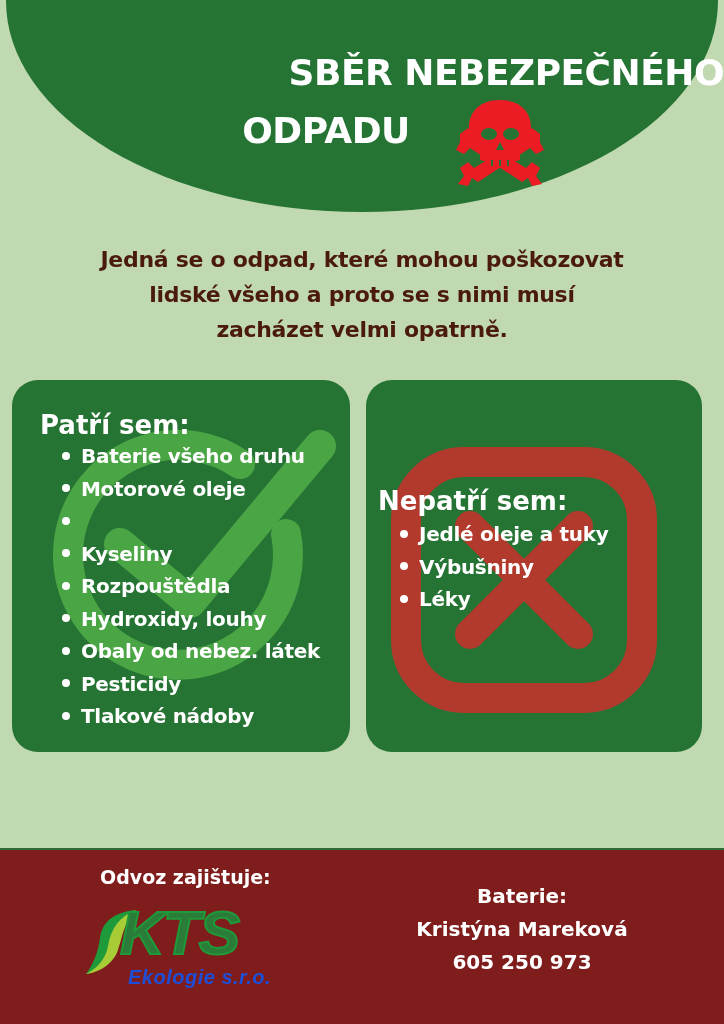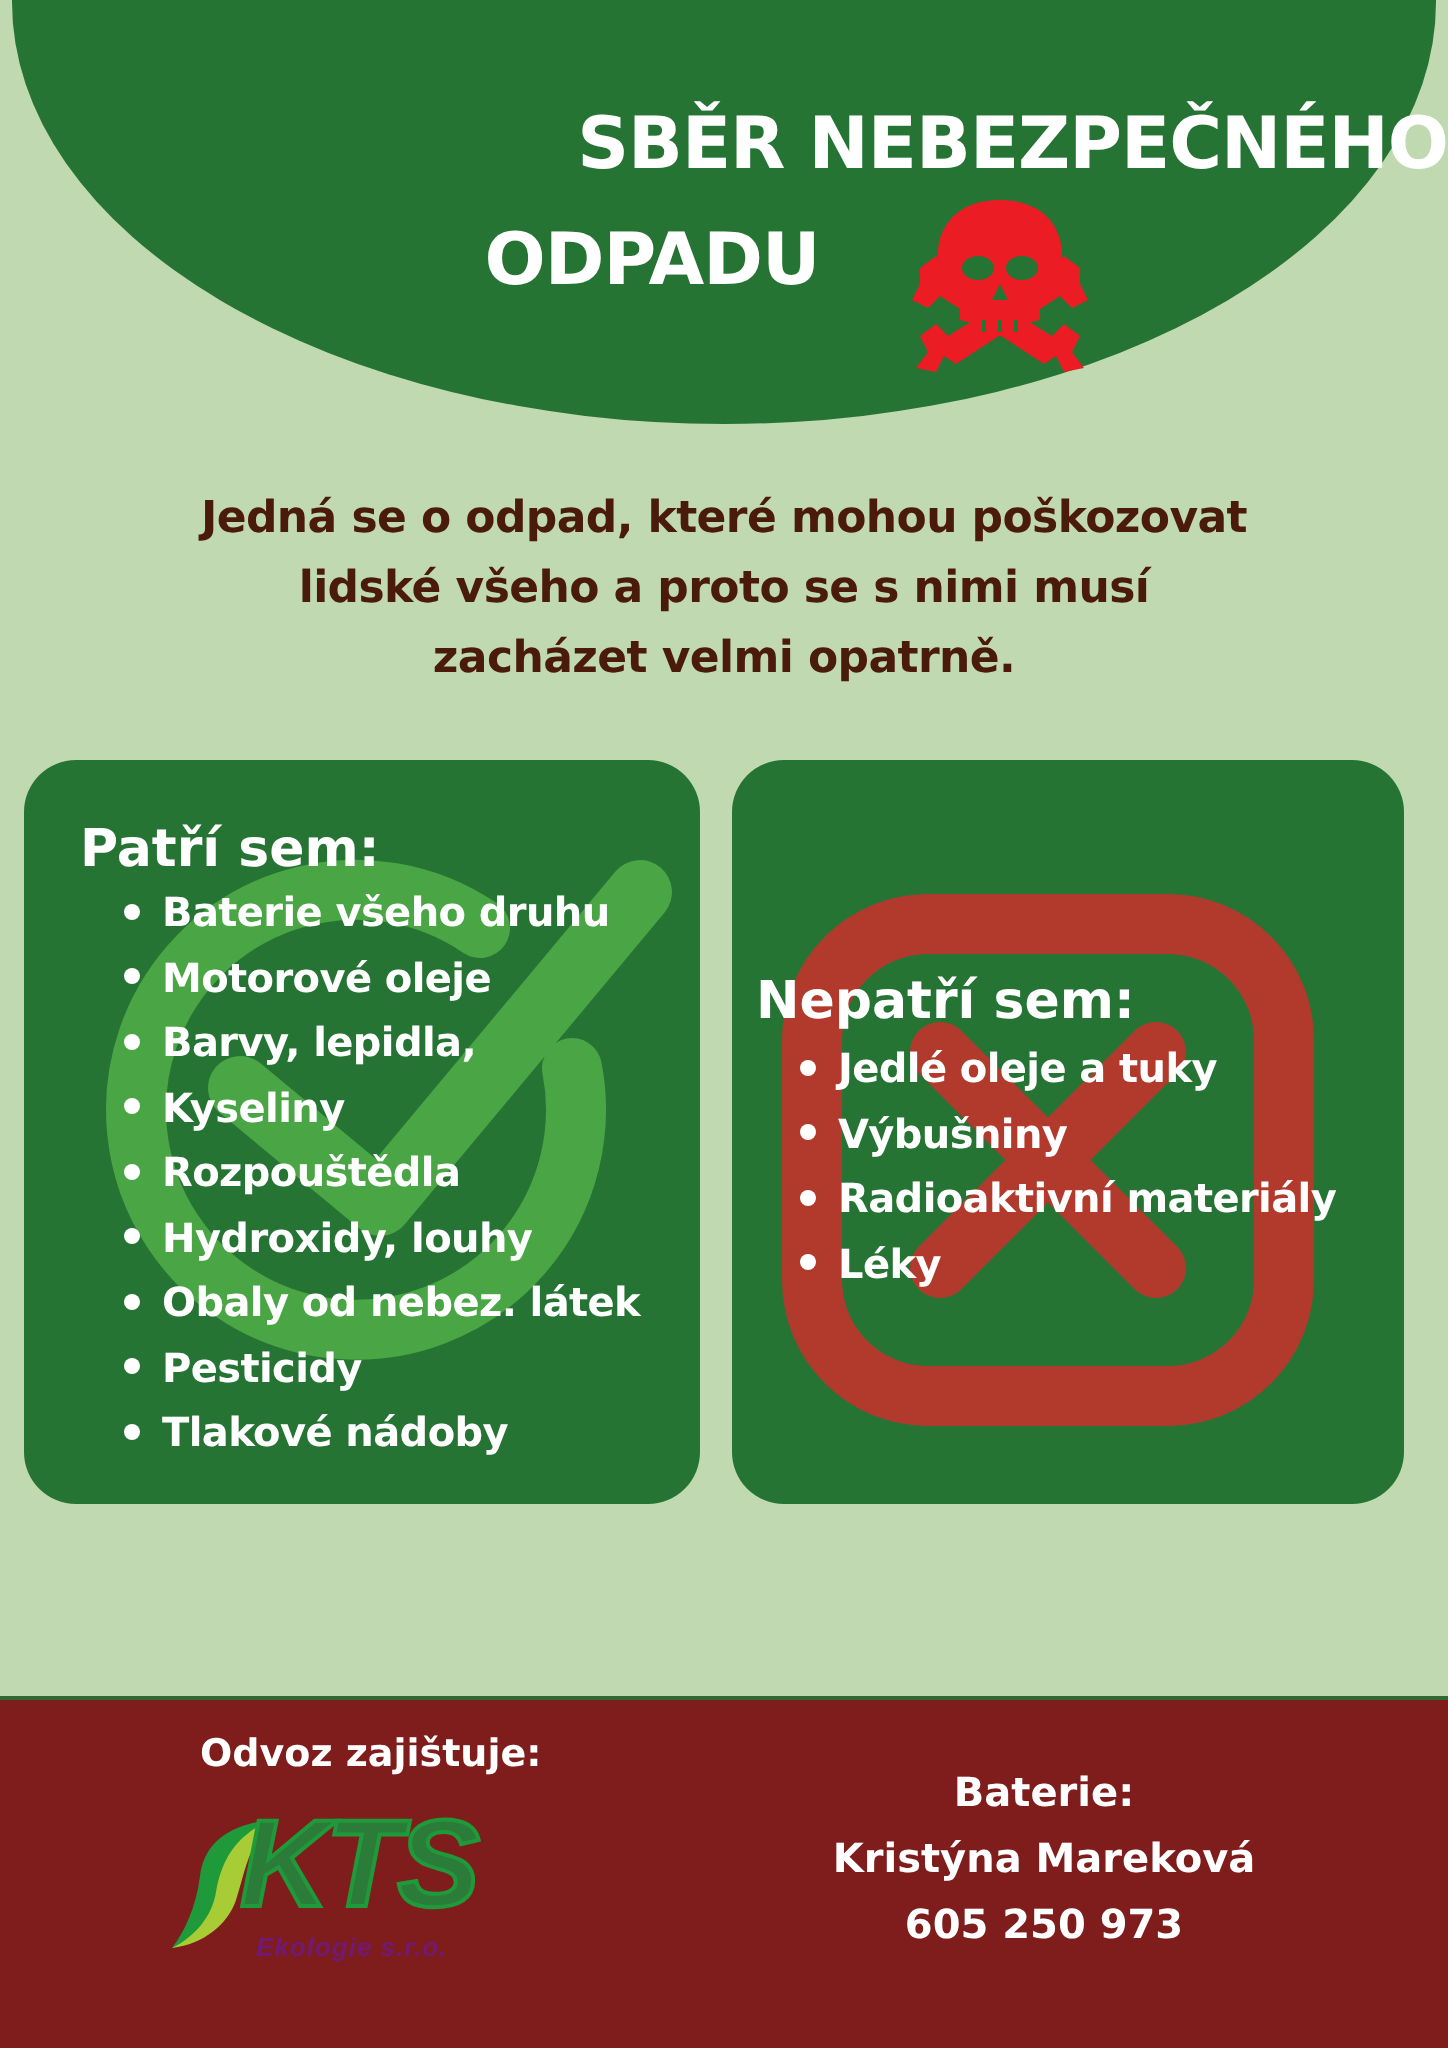--- a/index.html
+++ b/index.html
@@ -121,22 +121,22 @@
       color: #2a7c38;
       -webkit-text-stroke: 2px #1f9a3a;
       line-height: 70px;
     }
     .logo .eko {
       position: absolute;
       left: 44px; top: 64px;
       font-family: "Liberation Sans", sans-serif;
       font-weight: bold;
       font-style: italic;
-      font-size: 13px;
-      color: #701a75;
+      font-size: 20px;
+      color: #1d4ed8;
       letter-spacing: 0.5px;
     }
   </style>
 </head>
 <body>
 
 <div class="header-oval"></div>
 <div class="title l1">SBĚR NEBEZPEČNÉHO</div>
 <div class="title l2">ODPADU</div>
 <svg class="skull" viewBox="0 0 96 90">
@@ -165,40 +165,39 @@
 
 <div class="card left">
   <svg class="bg" style="left:38px; top:44px;" width="290" height="270" viewBox="0 0 290 270">
     <path d="M236 110 A110 110 0 1 1 190 40" fill="none" stroke="#4aa545" stroke-width="30" stroke-linecap="round"></path>
     <path d="M70 120 L140 178 L270 22" fill="none" stroke="#4aa545" stroke-width="32" stroke-linecap="round" stroke-linejoin="round"></path>
   </svg>
   <div class="heading" style="left:28px; top:30px;">Patří sem:</div>
   <ul style="left:50px; top:60px;">
     <li><span class="dot"></span><span>Baterie všeho druhu</span></li>
     <li><span class="dot"></span><span>Motorové oleje</span></li>
-    <li><span class="dot"></span><span>Barvy, lepidla,</span></li>
+    <li><span class="dot"></span></li>
     <li><span class="dot"></span><span>Kyseliny</span></li>
     <li><span class="dot"></span><span>Rozpouštědla</span></li>
     <li><span class="dot"></span><span>Hydroxidy, louhy</span></li>
     <li><span class="dot"></span><span>Obaly od nebez. látek</span></li>
     <li><span class="dot"></span><span>Pesticidy</span></li>
     <li><span class="dot"></span><span>Tlakové nádoby</span></li>
   </ul>
 </div>
 
 <div class="card right">
   <svg class="bg" style="left:20px; top:62px;" width="276" height="276" viewBox="0 0 276 276">
     <rect x="20" y="20" width="236" height="236" rx="58" ry="58" fill="none" stroke="#b23a2c" stroke-width="30"></rect>
     <path d="M84 84 L192 192 M192 84 L84 192" stroke="#b23a2c" stroke-width="30" stroke-linecap="round"></path>
   </svg>
   <div class="heading" style="left:12px; top:106px;">Nepatří sem:</div>
   <ul style="left:34px; top:138px;">
     <li><span class="dot"></span><span>Jedlé oleje a tuky</span></li>
     <li><span class="dot"></span><span>Výbušniny</span></li>
-    <li><span class="dot"></span><span>Radioaktivní materiály</span></li>
     <li><span class="dot"></span><span>Léky</span></li>
   </ul>
 </div>
 
 <div class="footer">
   <div class="label" style="left:100px; top:16px;">Odvoz zajištuje:</div>
 </div>
 
 <div class="logo">
   <svg width="56" height="70" viewBox="0 0 56 70" style="position:absolute; left:0; top:6px;">

